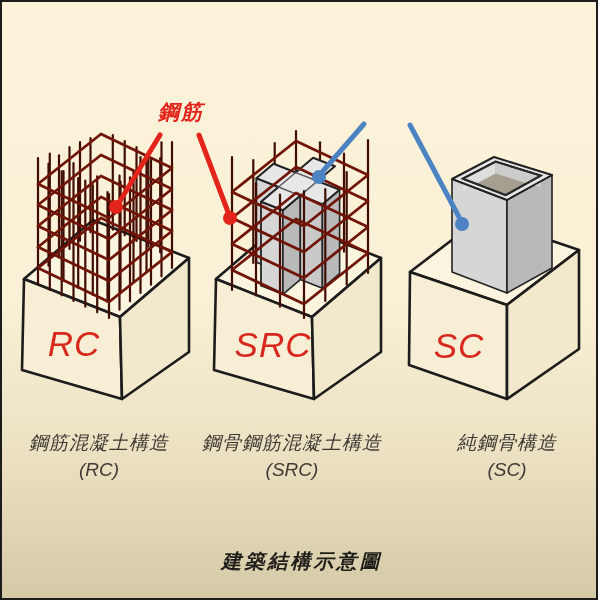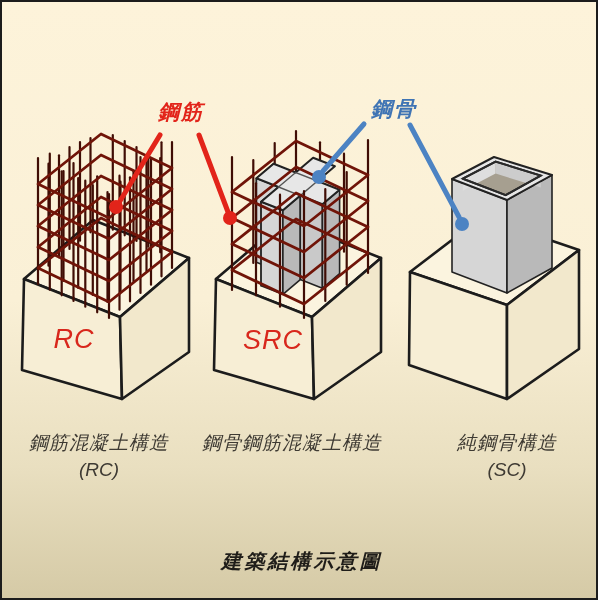--- a/index.html
+++ b/index.html
@@ -30,21 +30,21 @@
   .rim-inner{fill:none;stroke:#2a2a2a;stroke-width:2;}
   
   .arrow-red{stroke:var(--red,#e2241a);stroke-width:5;stroke-linecap:round;}
   .dot-red{fill:var(--red,#e2241a);}
   .arrow-blue{stroke:var(--blue,#4c83c3);stroke-width:5;stroke-linecap:round;}
   .dot-blue{fill:var(--blue,#4c83c3);}
   
   .label{position:absolute;width:90px;text-align:center;font-size:21px;font-weight:bold;letter-spacing:2px;}
   .label.red{color:var(--red,#e2241a);}
   .label.blue{color:var(--label_blue,#3f74b4);}
-  .letter{position:absolute;text-align:center;font-size:27px;font-weight:500;color:var(--letter_red,#d8271c);letter-spacing:1px;}
+  .letter{position:absolute;text-align:center;font-size:35px;font-weight:500;color:var(--letter_red,#d8271c);letter-spacing:1px;}
   .caption{position:absolute;top:428px;width:210px;text-align:center;color:var(--caption,#3e3a33);}
   .caption .line1{font-size:19px;letter-spacing:1px;}
   .caption .line2{font-size:19px;margin-top:3px;}
   .title{position:absolute;top:546px;left:0;width:600px;text-align:center;
          font-size:20px;font-weight:bold;letter-spacing:3px;color:var(--title,#1f1d19);}
 </style>
 </head>
 <body>
 
 <div class="stage">
@@ -171,31 +171,32 @@
     </g>
     <g>
       <line class="arrow-blue" x1="362" y1="122" x2="321" y2="169"></line>
       <circle class="dot-blue" cx="317" cy="175" r="7"></circle>
       <line class="arrow-blue" x1="408" y1="123" x2="457" y2="215"></line>
       <circle class="dot-blue" cx="460" cy="222" r="7"></circle>
     </g>
   </svg>
 
   <div class="label red" style="left:134px;top:96px;">鋼筋</div>
-  <div class="label blue" style="left:347px;top:93px;">鋼骨</div>
 
   <div class="letter" style="left:40px;top:322px;width:64px;">RC</div>
   <div class="letter" style="left:231px;top:323px;width:80px;">SRC</div>
+  <div class="letter" style="left:425px;top:324px;width:64px;">SC</div>
 
   <div class="caption" style="left:-8px;">
     <div class="line1">鋼筋混凝土構造</div>
     <div class="line2">(RC)</div>
   </div>
   <div class="caption" style="left:185px;">
     <div class="line1">鋼骨鋼筋混凝土構造</div>
+    <div class="line2">(SRC)</div>
   </div>
   <div class="caption" style="left:400px;">
     <div class="line1">純鋼骨構造</div>
     <div class="line2">(SC)</div>
   </div>
 
   <div class="title">建築結構示意圖</div>
 </div>
 
 </body></html>

